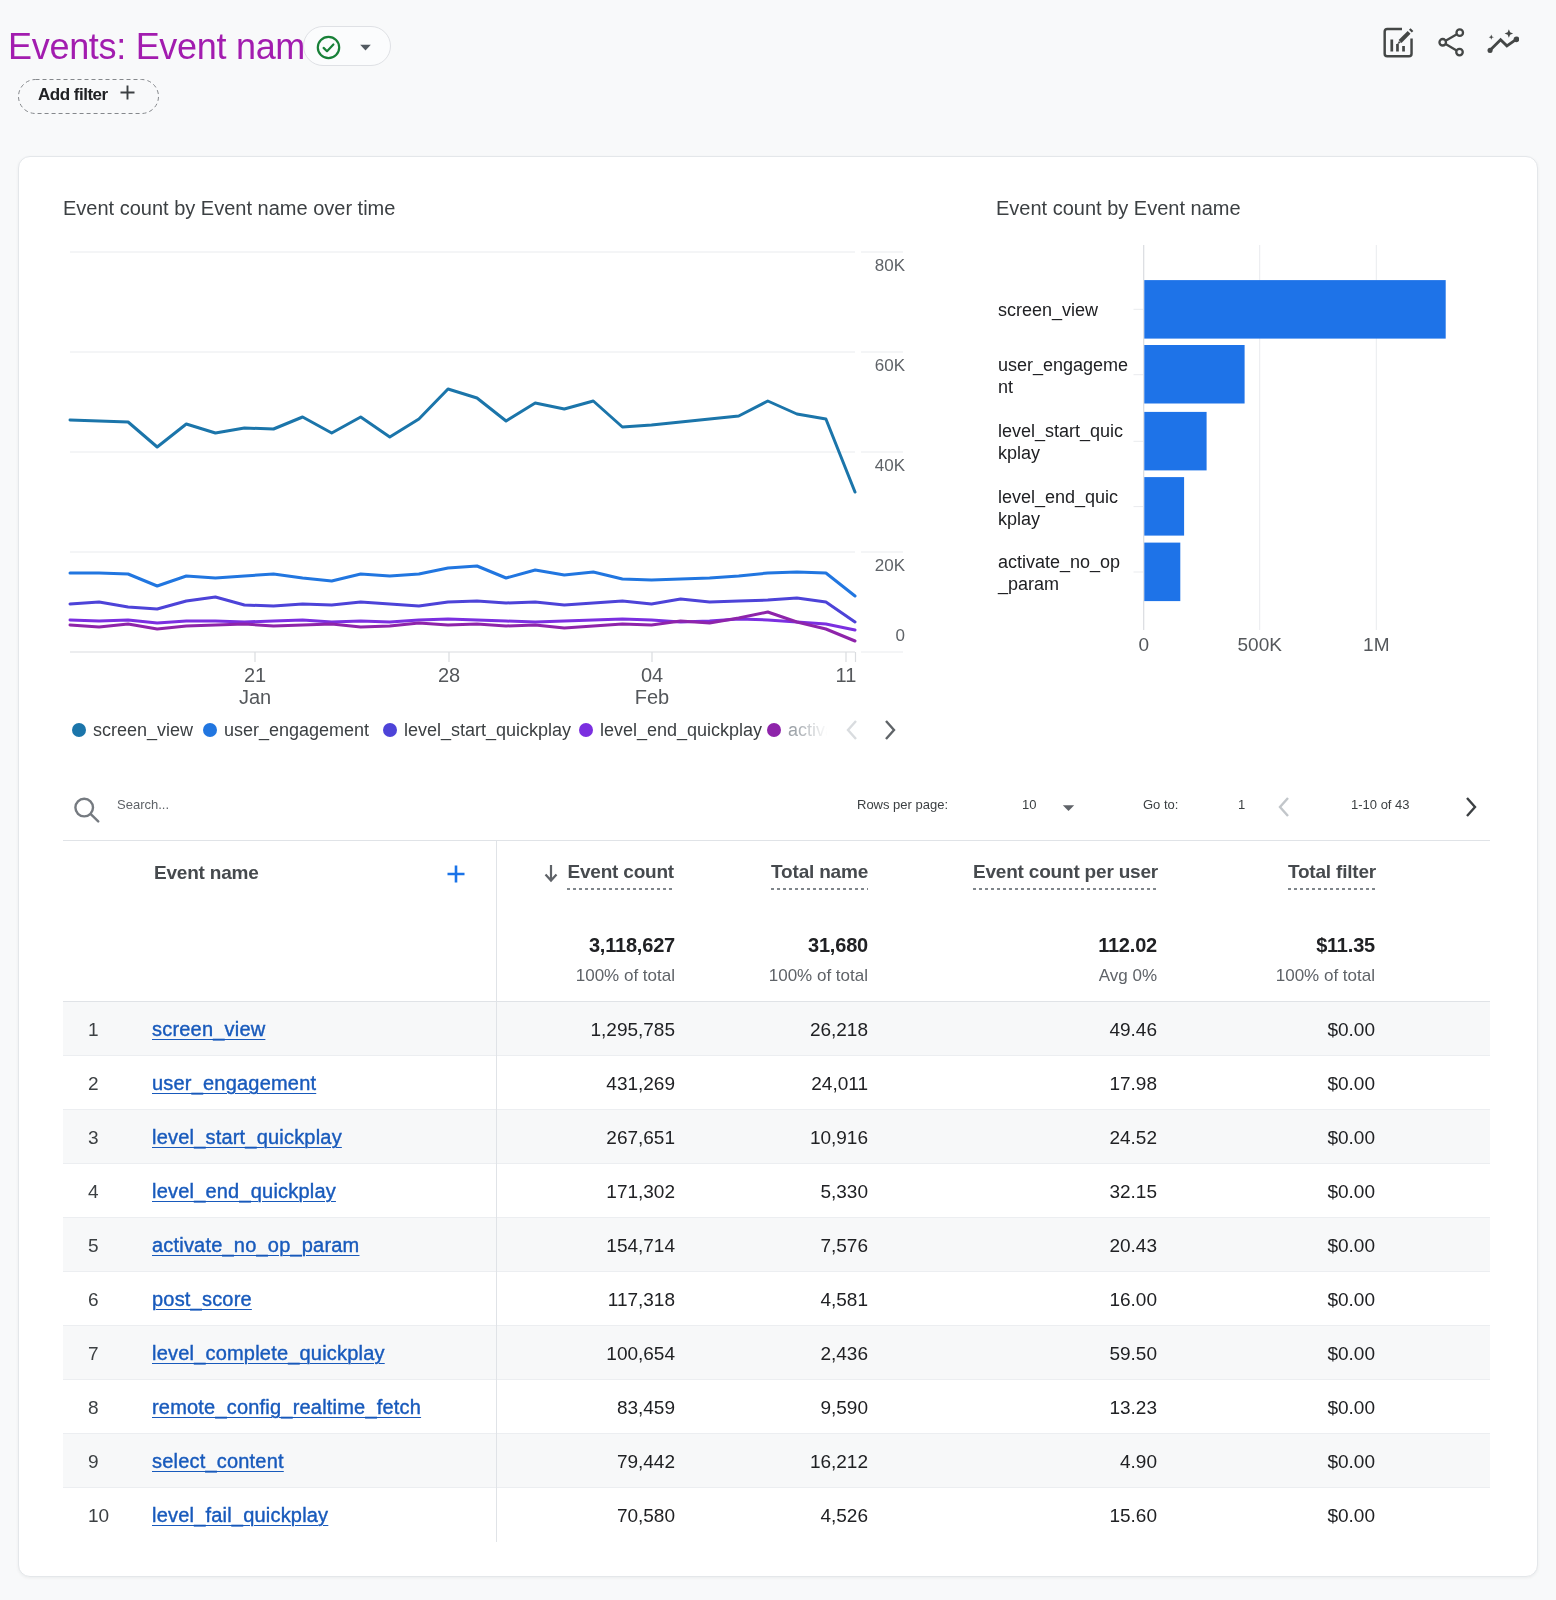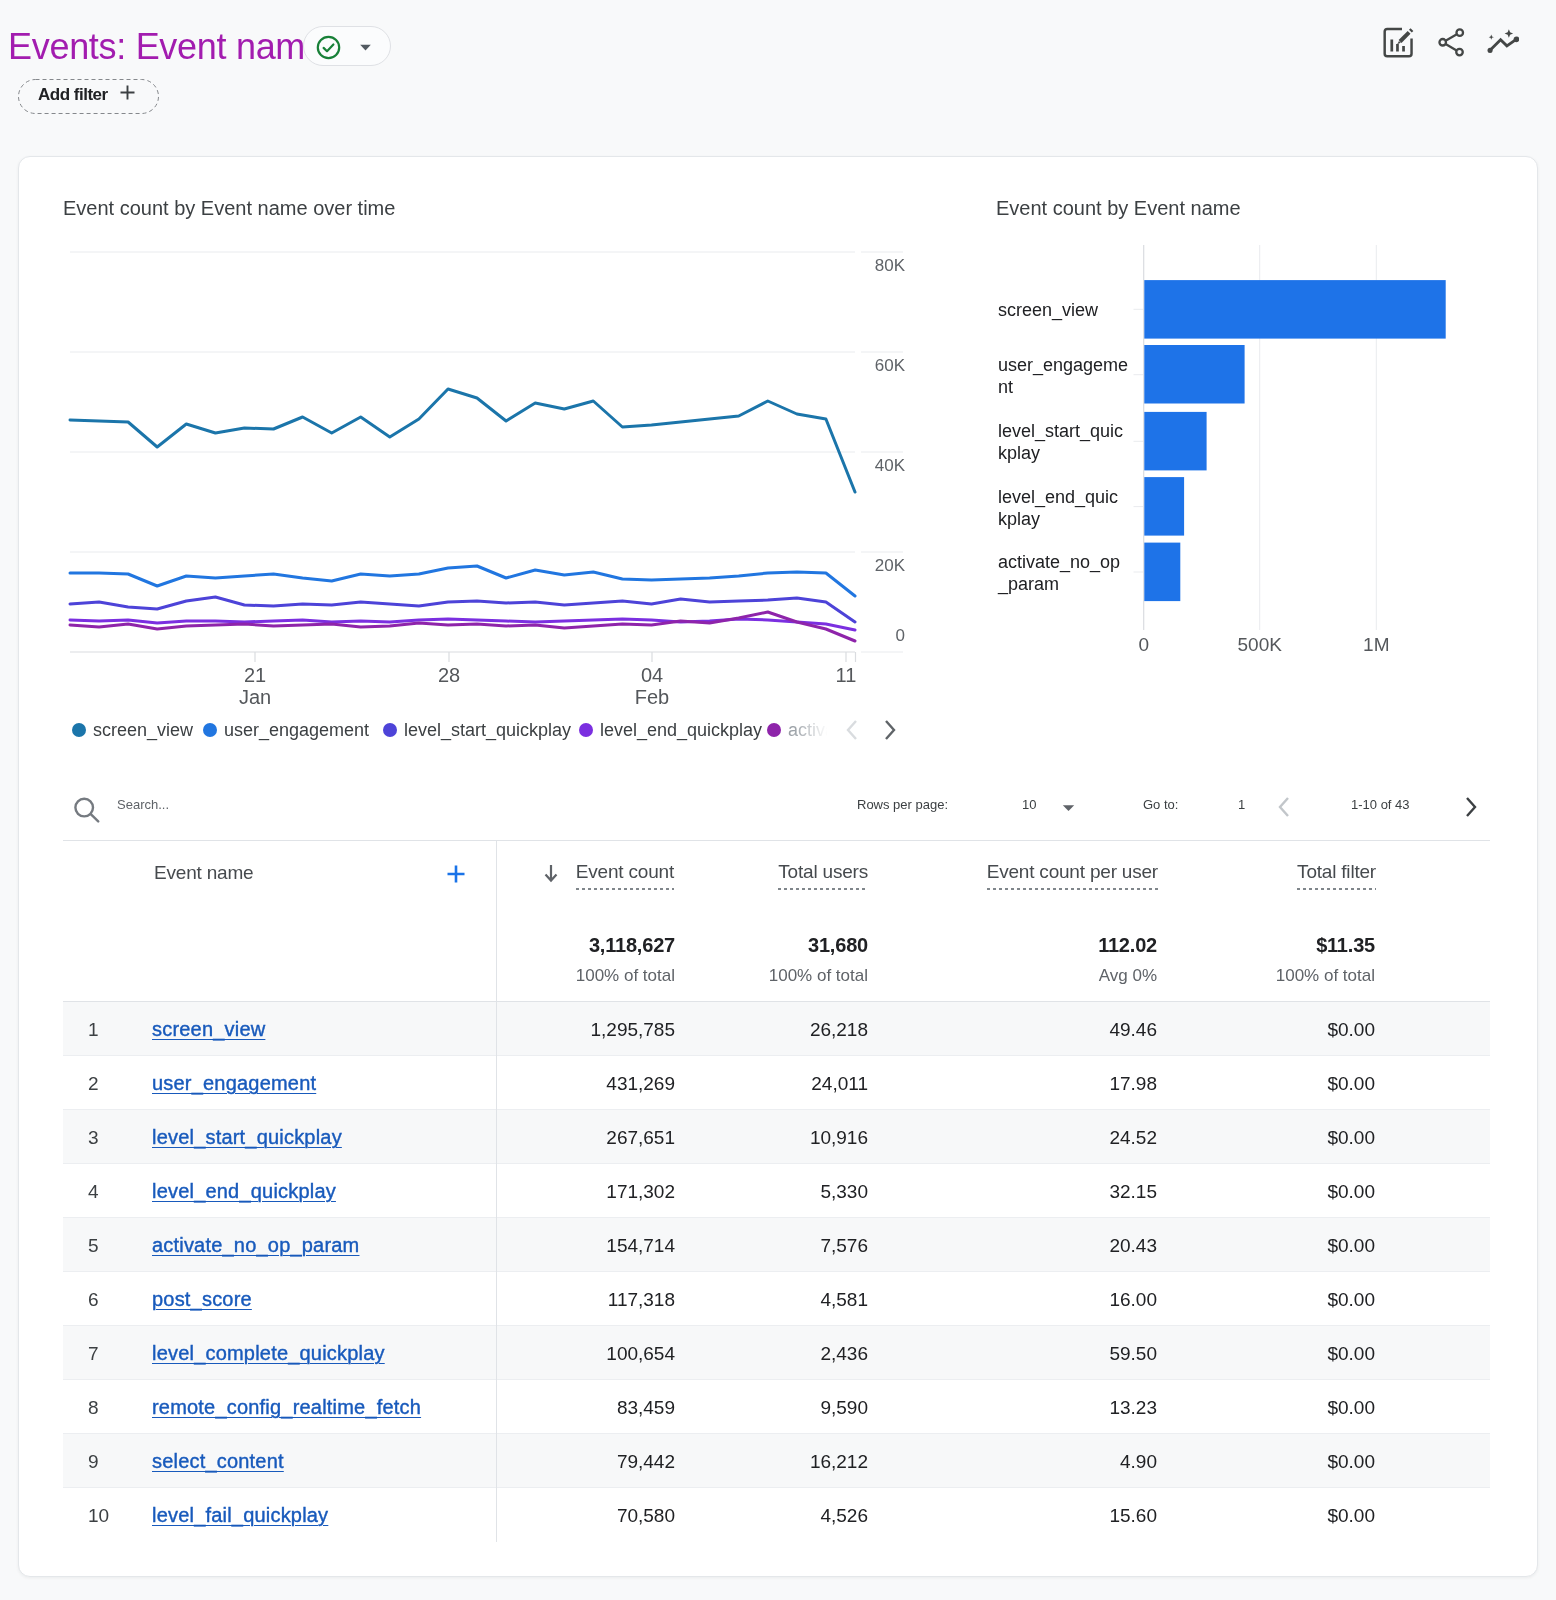--- a/index.html
+++ b/index.html
@@ -15,21 +15,21 @@
   #lc-title { left:63px; top:197px; }
   #bc-title { left:996px; top:197px; }
   .glabel { fill:#5f6368; font-size:17px; font-family:"Liberation Sans",sans-serif; }
   .xlabel { font-size:20px; font-family:"Liberation Sans",sans-serif; }
   .blabel { fill:#202124; font-size:18px; font-family:"Liberation Sans",sans-serif; }
   
   .litem { position:absolute; top:714px; height:32px; }
   .ldot { position:absolute; top:9px; width:14px; height:14px; border-radius:50%; }
   .ltext { position:absolute; top:6px; font-size:18px; color:#3c4043; white-space:nowrap; }
   
-  .hdr { position:absolute; font-size:19px; color:#464a4e; font-weight:400; letter-spacing:-0.2px; }
+  .hdr { position:absolute; font-size:19px; color:#464a4e; font-weight:700; letter-spacing:-0.2px; }
   .dot-u { display:inline-block; padding-bottom:7px; background-image:repeating-linear-gradient(90deg,#80868b 0 3px,transparent 3px 6px); background-size:100% 2px; background-position:0 100%; background-repeat:no-repeat; }
   .ra { text-align:right; }
   .tot { position:absolute; font-size:20px; color:#202124; font-weight:700; letter-spacing:-0.2px; }
   .sub { position:absolute; font-size:17px; color:#5f6368; }
   .row { position:absolute; left:63px; width:1427px; height:54px; }
   .row.odd { background:#f7f8f9; }
   .row .num { position:absolute; left:25px; top:17px; font-size:19px; color:#3c4043; }
   .row .lnk { position:absolute; left:89px; top:16px; font-size:20px; color:#185abc; -webkit-text-stroke:0.4px #185abc; letter-spacing:0.2px; text-decoration:underline; text-decoration-thickness:1.2px; text-underline-offset:3px; }
   .row .v { position:absolute; top:17px; font-size:19px; color:#202124; }
   .hline { position:absolute; background:#e0e3e7; height:1px; }
@@ -200,21 +200,21 @@
     <div class="hline abs" style="left:63px;top:840px;width:1427px"></div>
 
     <div class="hdr abs" style="left:154px;top:862px">Event name</div>
     <svg class="abs" style="left:446px;top:864px" width="20" height="20" viewBox="0 0 20 20">
         <path d="M10 1.5 V18.5 M1.5 10 H18.5" stroke="#1a73e8" stroke-width="2.6"></path>
       </svg>
     <svg class="abs" style="left:543px;top:863px" width="16" height="20" viewBox="0 0 16 20">
       <path d="M8 2 V17 M2.5 11.5 L8 17.5 L13.5 11.5" fill="none" stroke="#5f6368" stroke-width="2.2"></path>
     </svg>
     <div class="hdr abs ra" style="left:474px;top:861px;width:200px"><span class="dot-u">Event count</span></div>
-    <div class="hdr abs ra" style="left:668px;top:861px;width:200px"><span class="dot-u">Total users</span></div>
+    <div class="hdr abs ra" style="left:668px;top:861px;width:200px"><span class="dot-u">Total name</span></div>
     <div class="hdr abs ra" style="left:958px;top:861px;width:200px"><span class="dot-u">Event count per user</span></div>
     <div class="hdr abs ra" style="left:1176px;top:861px;width:200px"><span class="dot-u">Total filter</span></div>
 
     <div class="tot abs ra" style="left:475px;top:934px;width:200px">3,118,627</div>
     <div class="sub abs ra" style="left:475px;top:966px;width:200px">100% of total</div>
     <div class="tot abs ra" style="left:668px;top:934px;width:200px">31,680</div>
     <div class="sub abs ra" style="left:668px;top:966px;width:200px">100% of total</div>
     <div class="tot abs ra" style="left:957px;top:934px;width:200px">112.02</div>
     <div class="sub abs ra" style="left:957px;top:966px;width:200px">Avg 0%</div>
     <div class="tot abs ra" style="left:1175px;top:934px;width:200px">$11.35</div>

